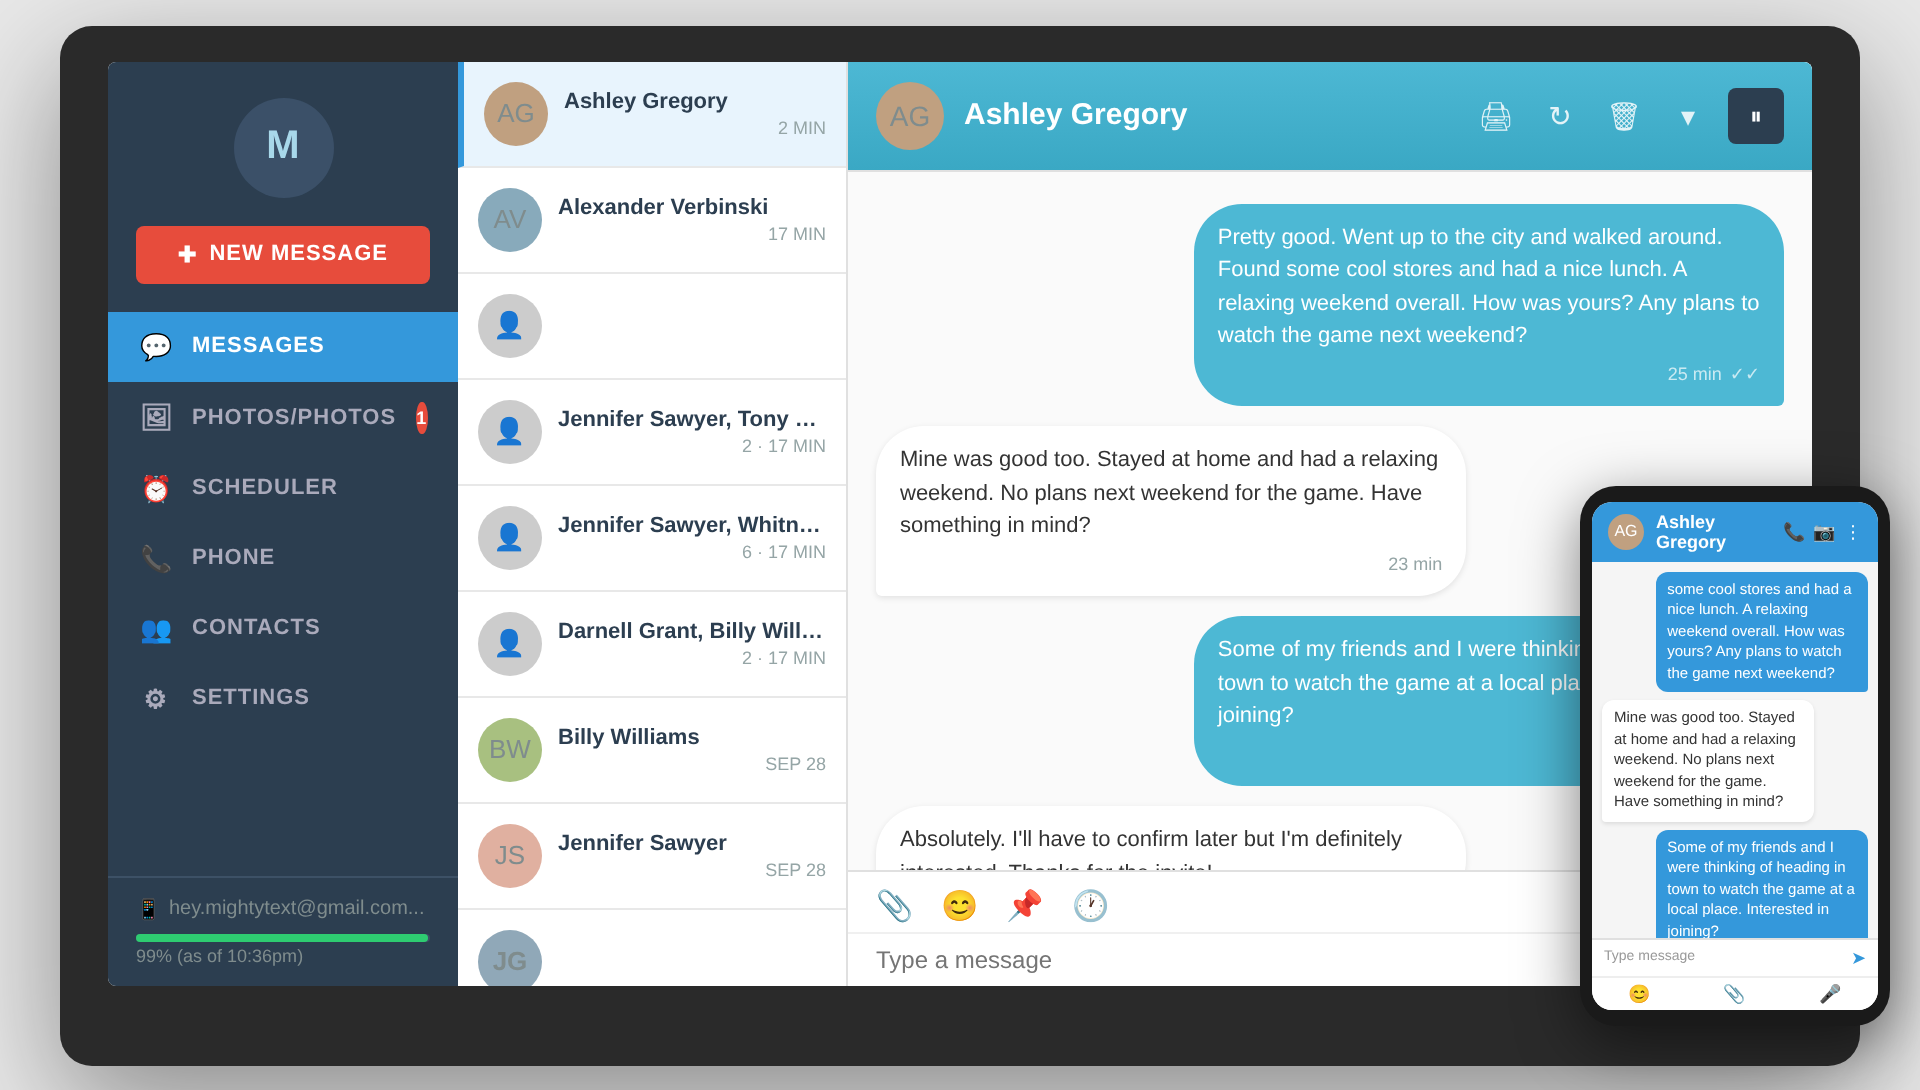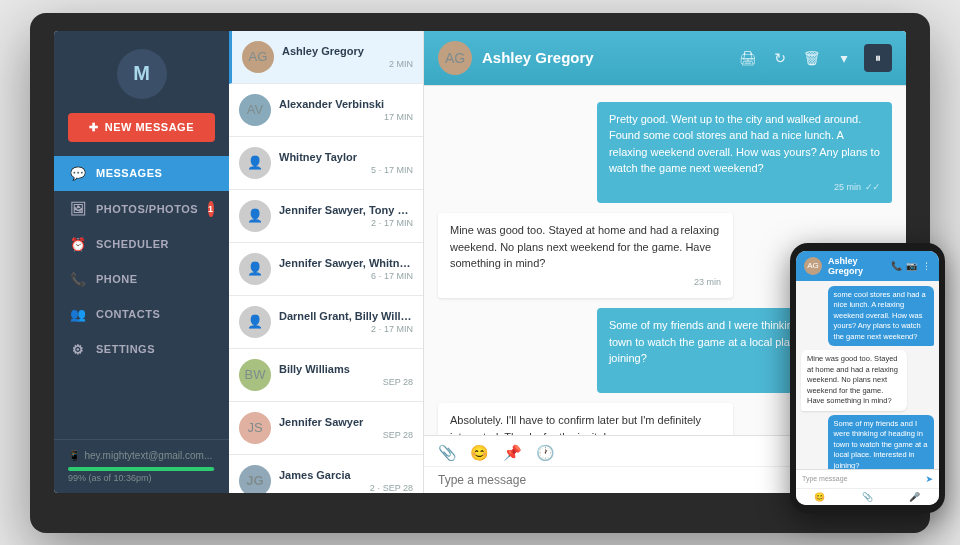--- a/index.html
+++ b/index.html
@@ -290,21 +290,21 @@
       padding: 16px 14px;
       display: flex;
       flex-direction: column;
       gap: 10px;
       background: #fafafa;
     }
 
     .msg-bubble {
       max-width: 65%;
       padding: 9px 12px;
-      border-radius: 4px;
+      border-radius: 24px;
       font-size: 11px;
       line-height: 1.5;
       position: relative;
     }
 
     .msg-bubble.sent {
       background: #4db8d4;
       color: #fff;
       align-self: flex-end;
       border-bottom-right-radius: 3px;
@@ -567,26 +567,20 @@
         <div class="conv-avatar" style="background:#8ab;">AV</div>
         <div class="conv-info">
           <div class="conv-name">Alexander Verbinski</div>
           <div class="conv-meta">
               <span>17 MIN</span>
             </div>
         </div>
       </div>
       <div class="conv-item">
         <div class="conv-avatar" style="background:#ccc;">👤</div>
-        <div class="conv-info">
-          <div class="conv-name">Whitney Taylor</div>
-          <div class="conv-meta">
-              <span>5 · 17 MIN</span>
-            </div>
-        </div>
       </div>
       <div class="conv-item">
         <div class="conv-avatar" style="background:#ccc;">👤</div>
         <div class="conv-info">
           <div class="conv-name">Jennifer Sawyer, Tony Liang</div>
           <div class="conv-meta">
               <span>2 · 17 MIN</span>
             </div>
         </div>
       </div>
@@ -621,26 +615,20 @@
         <div class="conv-avatar" style="background:#e0b0a0;">JS</div>
         <div class="conv-info">
           <div class="conv-name">Jennifer Sawyer</div>
           <div class="conv-meta">
               <span>SEP 28</span>
             </div>
         </div>
       </div>
       <div class="conv-item">
         <div class="conv-avatar" style="background:#90a8b8;font-weight:bold;">JG</div>
-        <div class="conv-info">
-          <div class="conv-name">James Garcia</div>
-          <div class="conv-meta">
-              <span>2 · SEP 28</span>
-            </div>
-        </div>
       </div>
 
     </div>
 
     <div class="chat-area">
       <div class="chat-header">
         <div class="chat-header-avatar" style="background:#c0a080;">AG</div>
         <span class="chat-header-name">Ashley Gregory</span>
         <div class="chat-header-actions">
           <div class="header-icon-btn">🖨</div>

